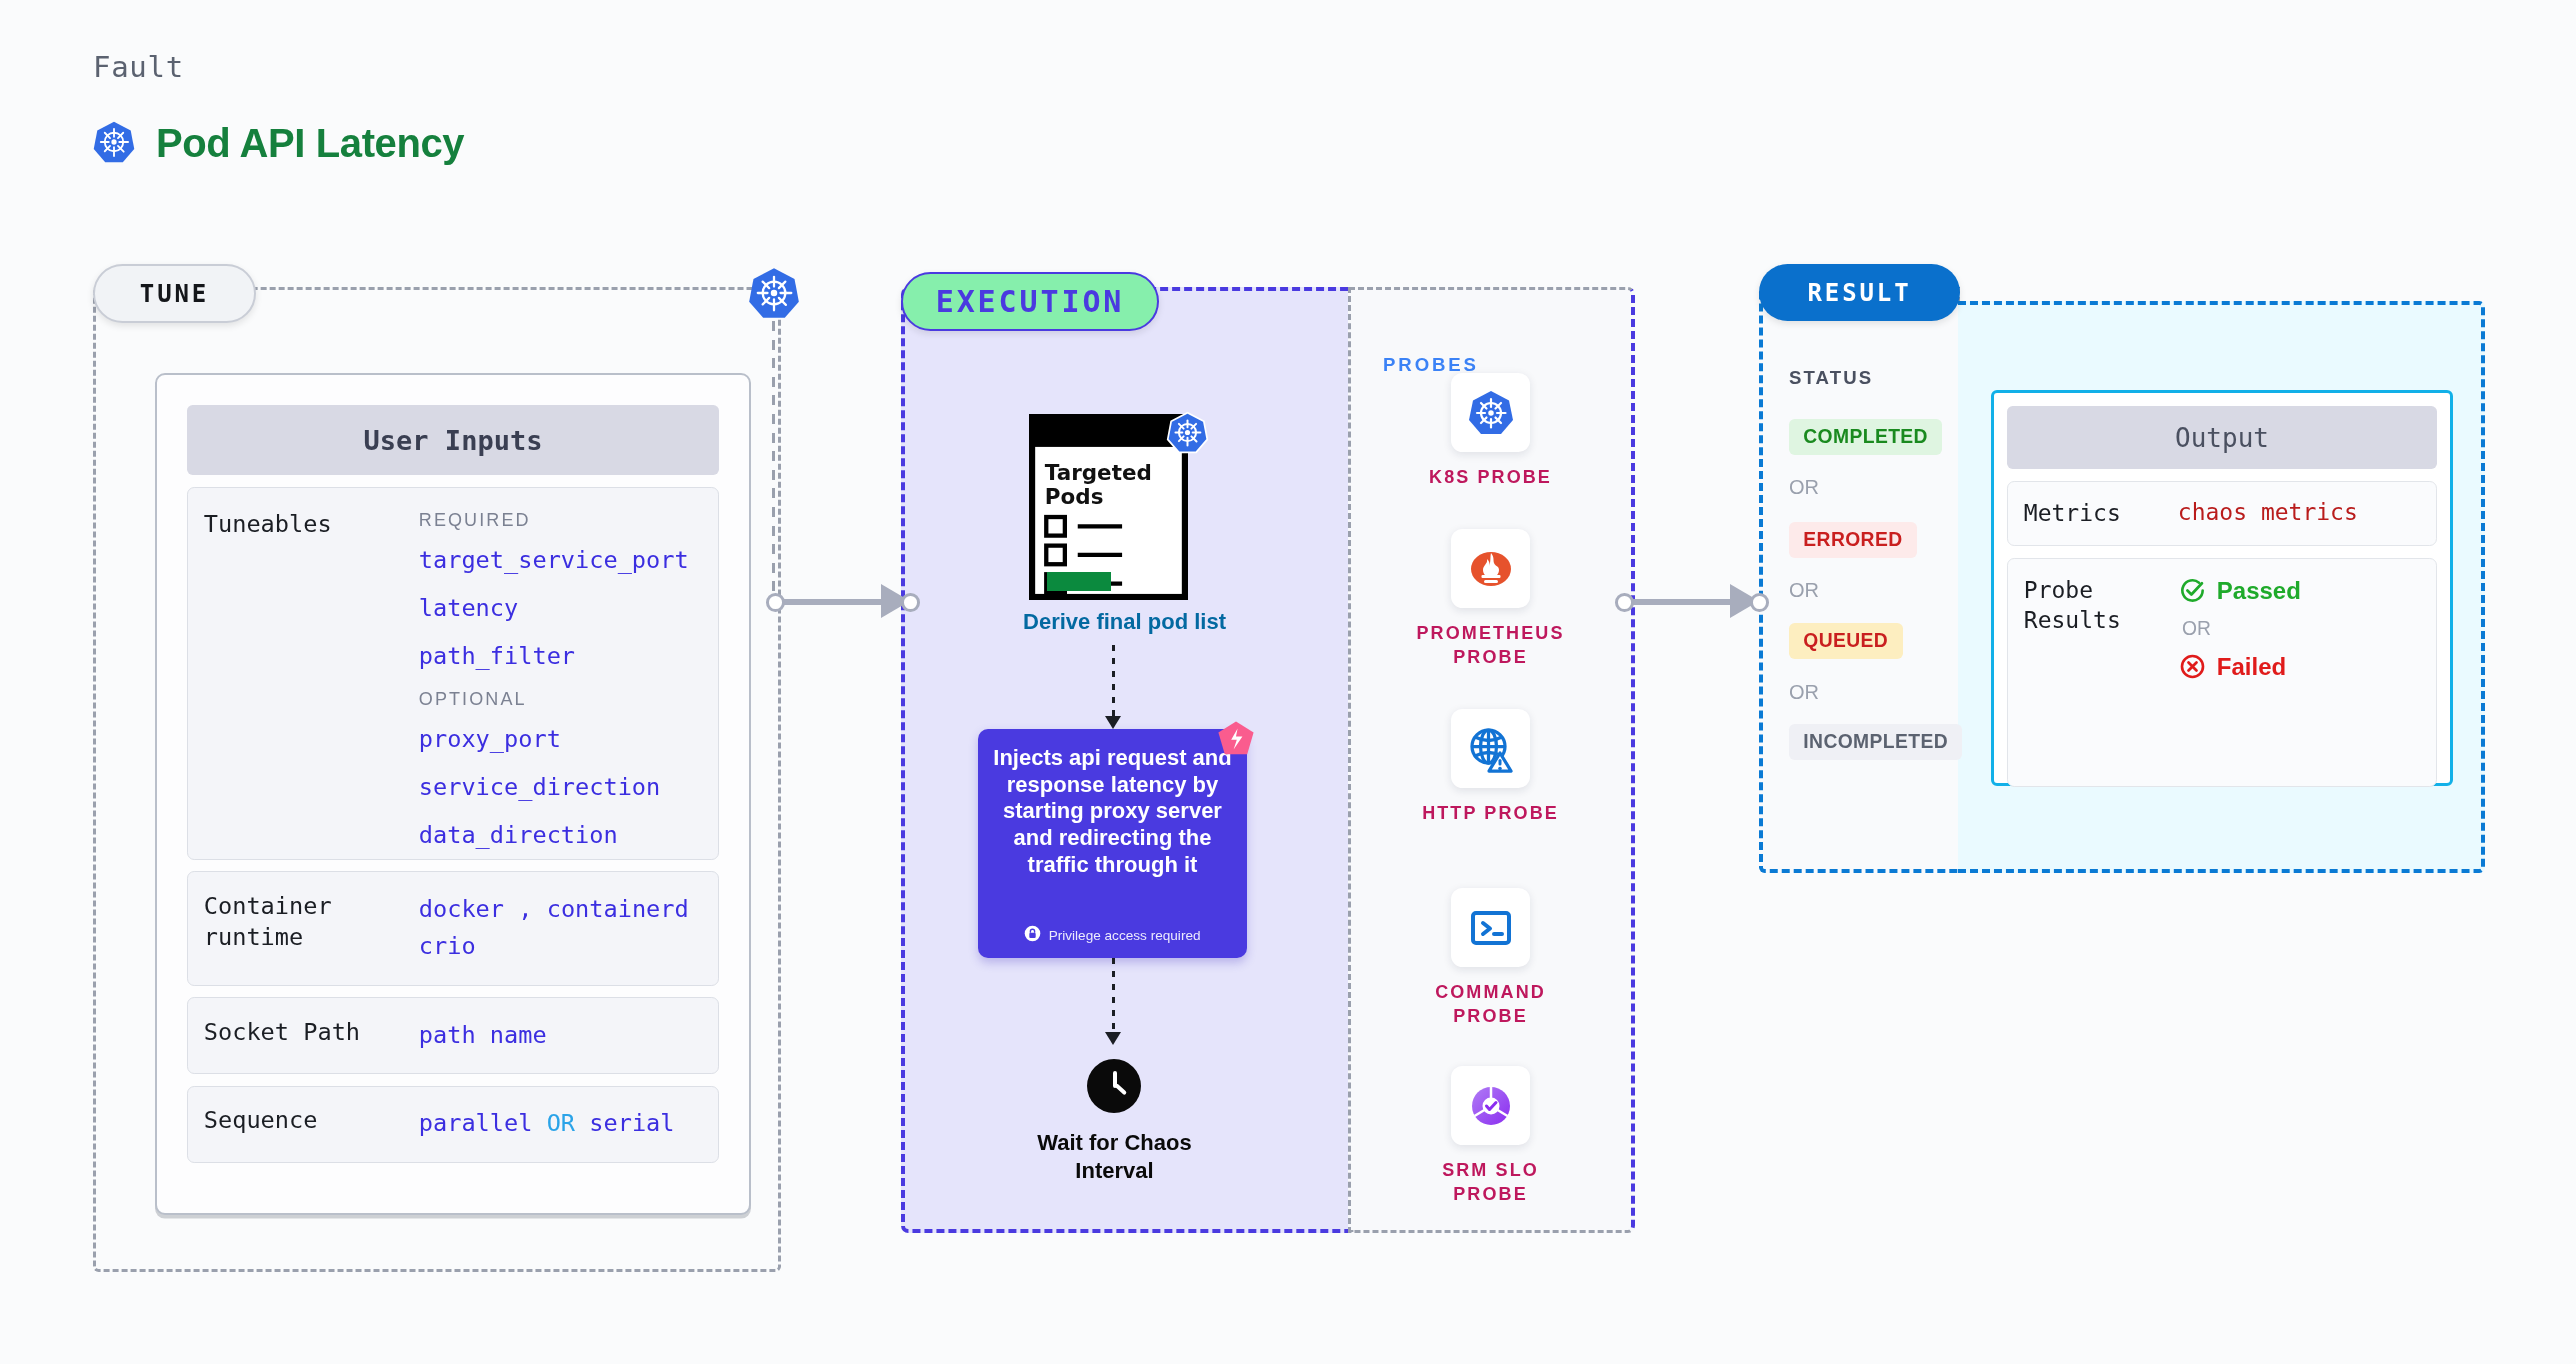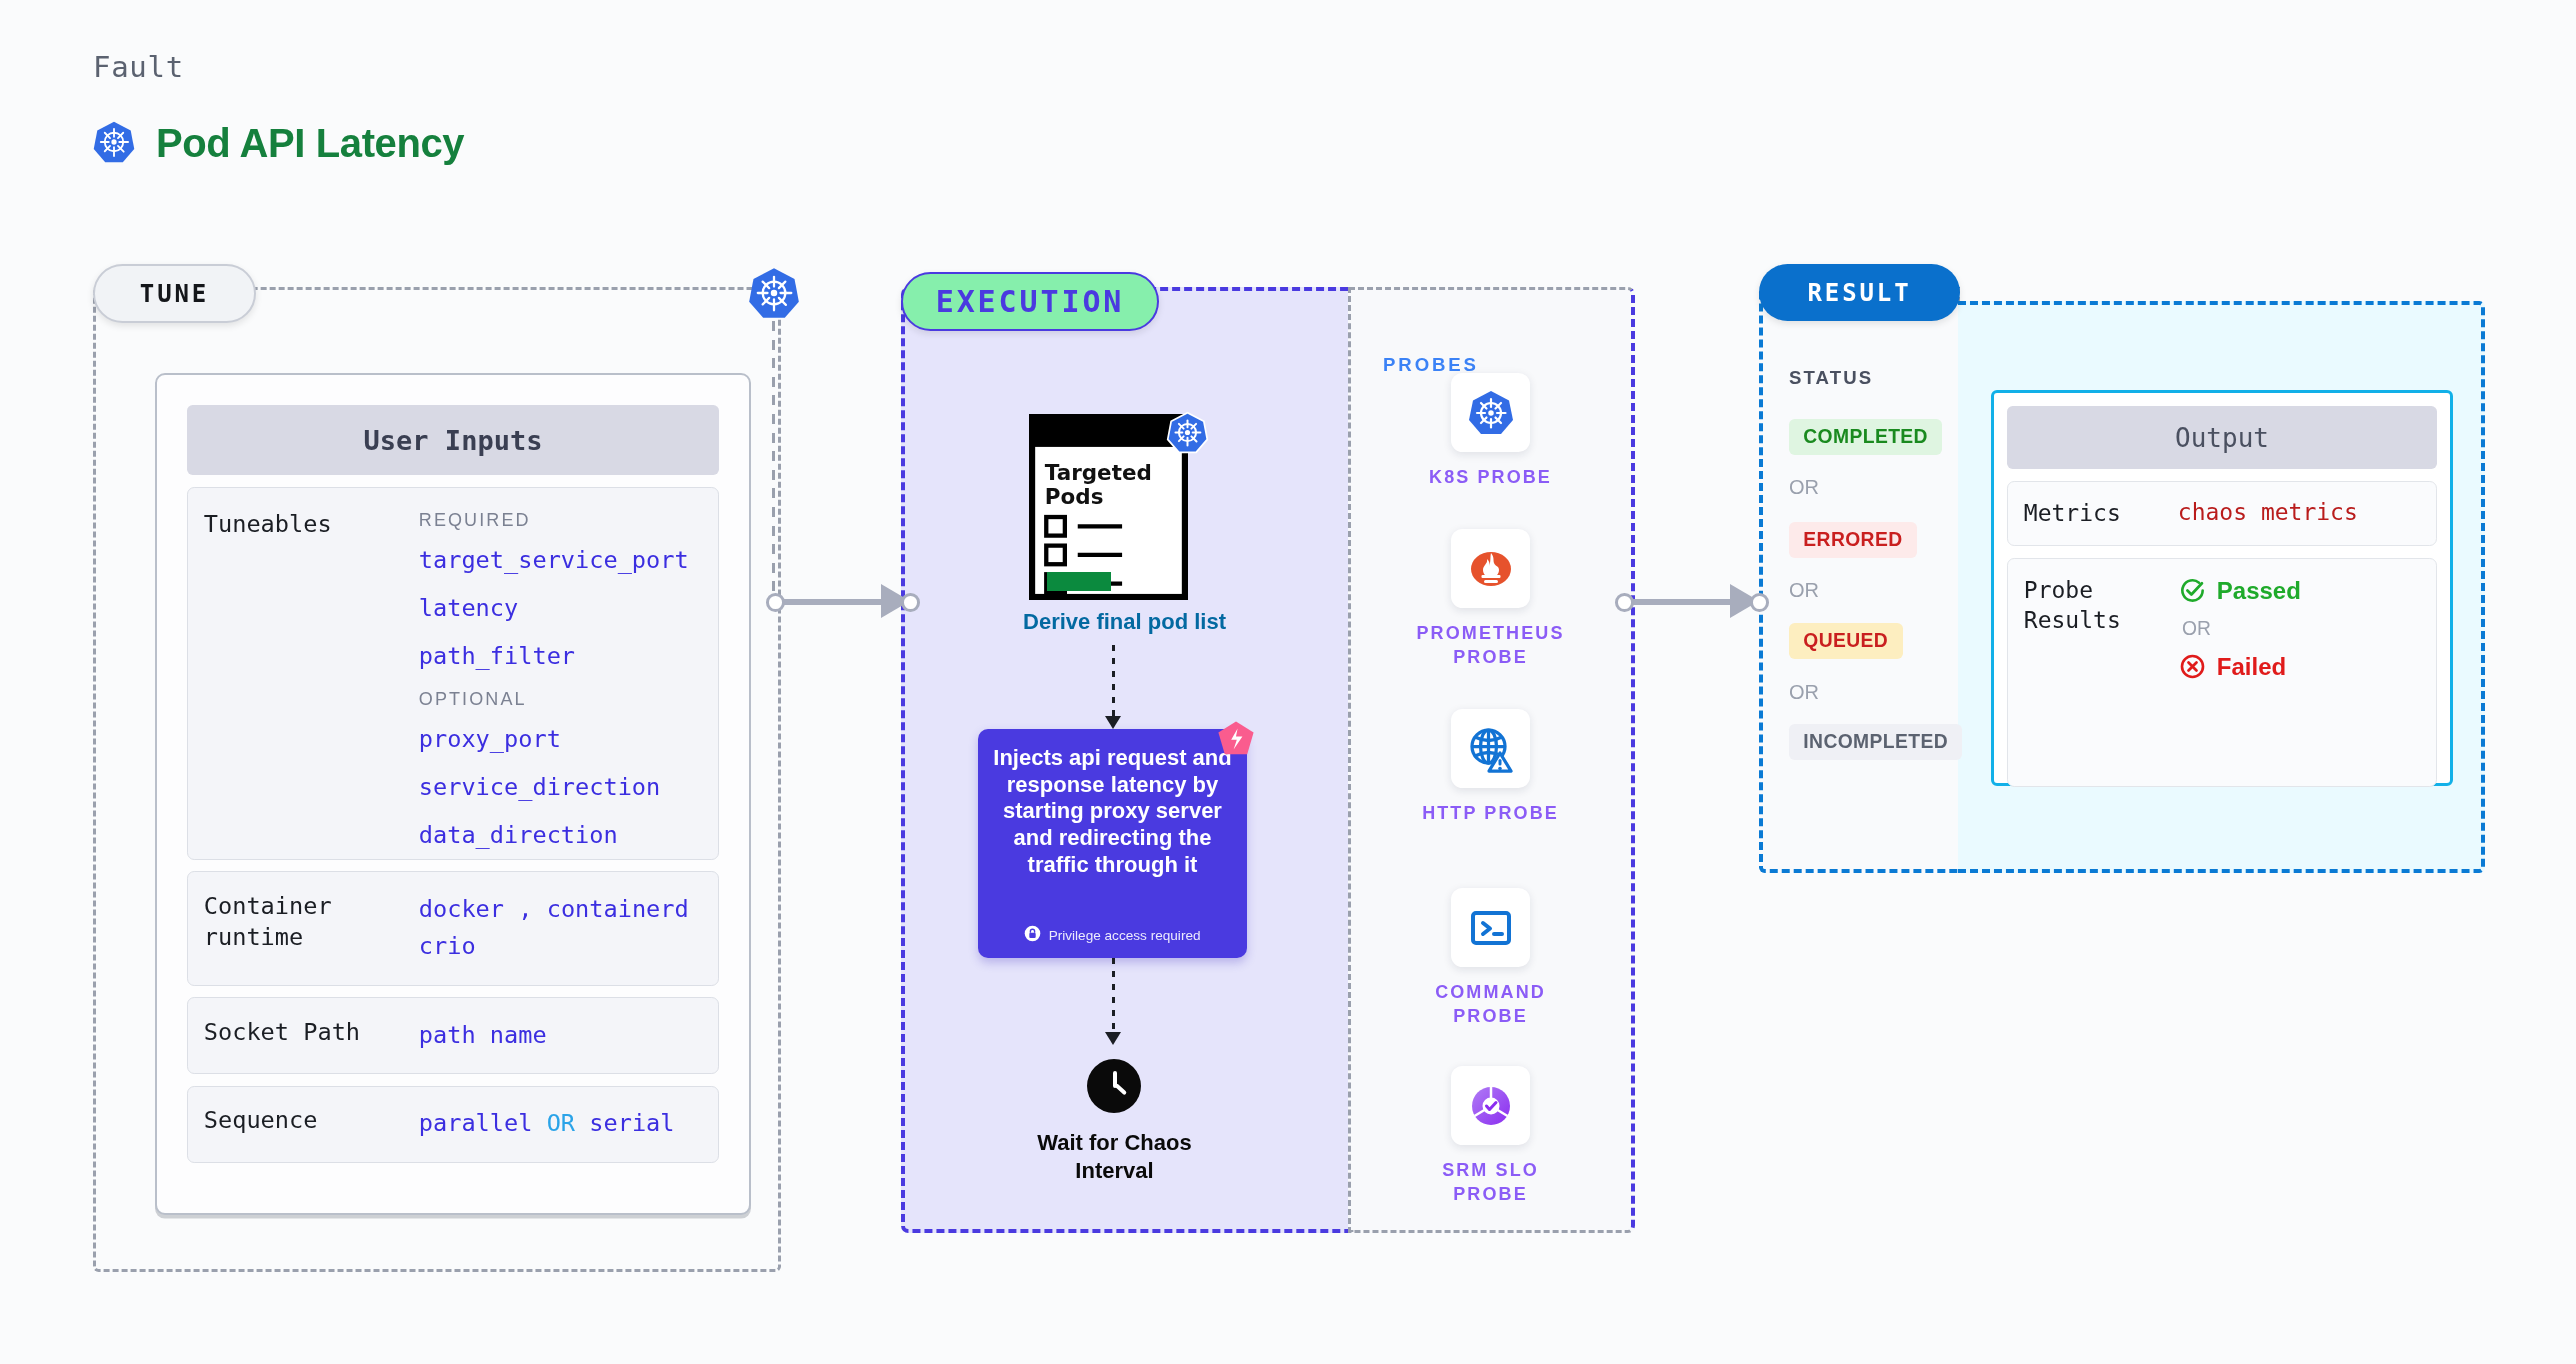--- a/index.html
+++ b/index.html
@@ -229,21 +229,21 @@
   }
   .probe-item { position: absolute; left: 1383px; width: 215px; text-align: center; }
   .probe-tile {
     width: 79px; height: 79px; margin: 0 auto;
     background: #ffffff; border-radius: 11.5px;
     box-shadow: 0 2.9px 8.6px rgba(20,30,60,0.10);
     display: flex; align-items: center; justify-content: center;
   }
   .probe-label {
     margin-top: 13px; font-size: 18px; letter-spacing: 2.1px;
-    color: #8b5cf6; font-weight: bold; line-height: 1.35;
+    color: #be185d; font-weight: bold; line-height: 1.35;
   }
 
   
   .status-title {
     position: absolute; left: 1789px; top: 367px;
     font-size: 18.6px; letter-spacing: 2.1px; color: #4a5060; font-weight: bold;
   }
   .badge {
     position: absolute; left: 1789px;
     display: inline-flex; align-items: center; justify-content: center;

